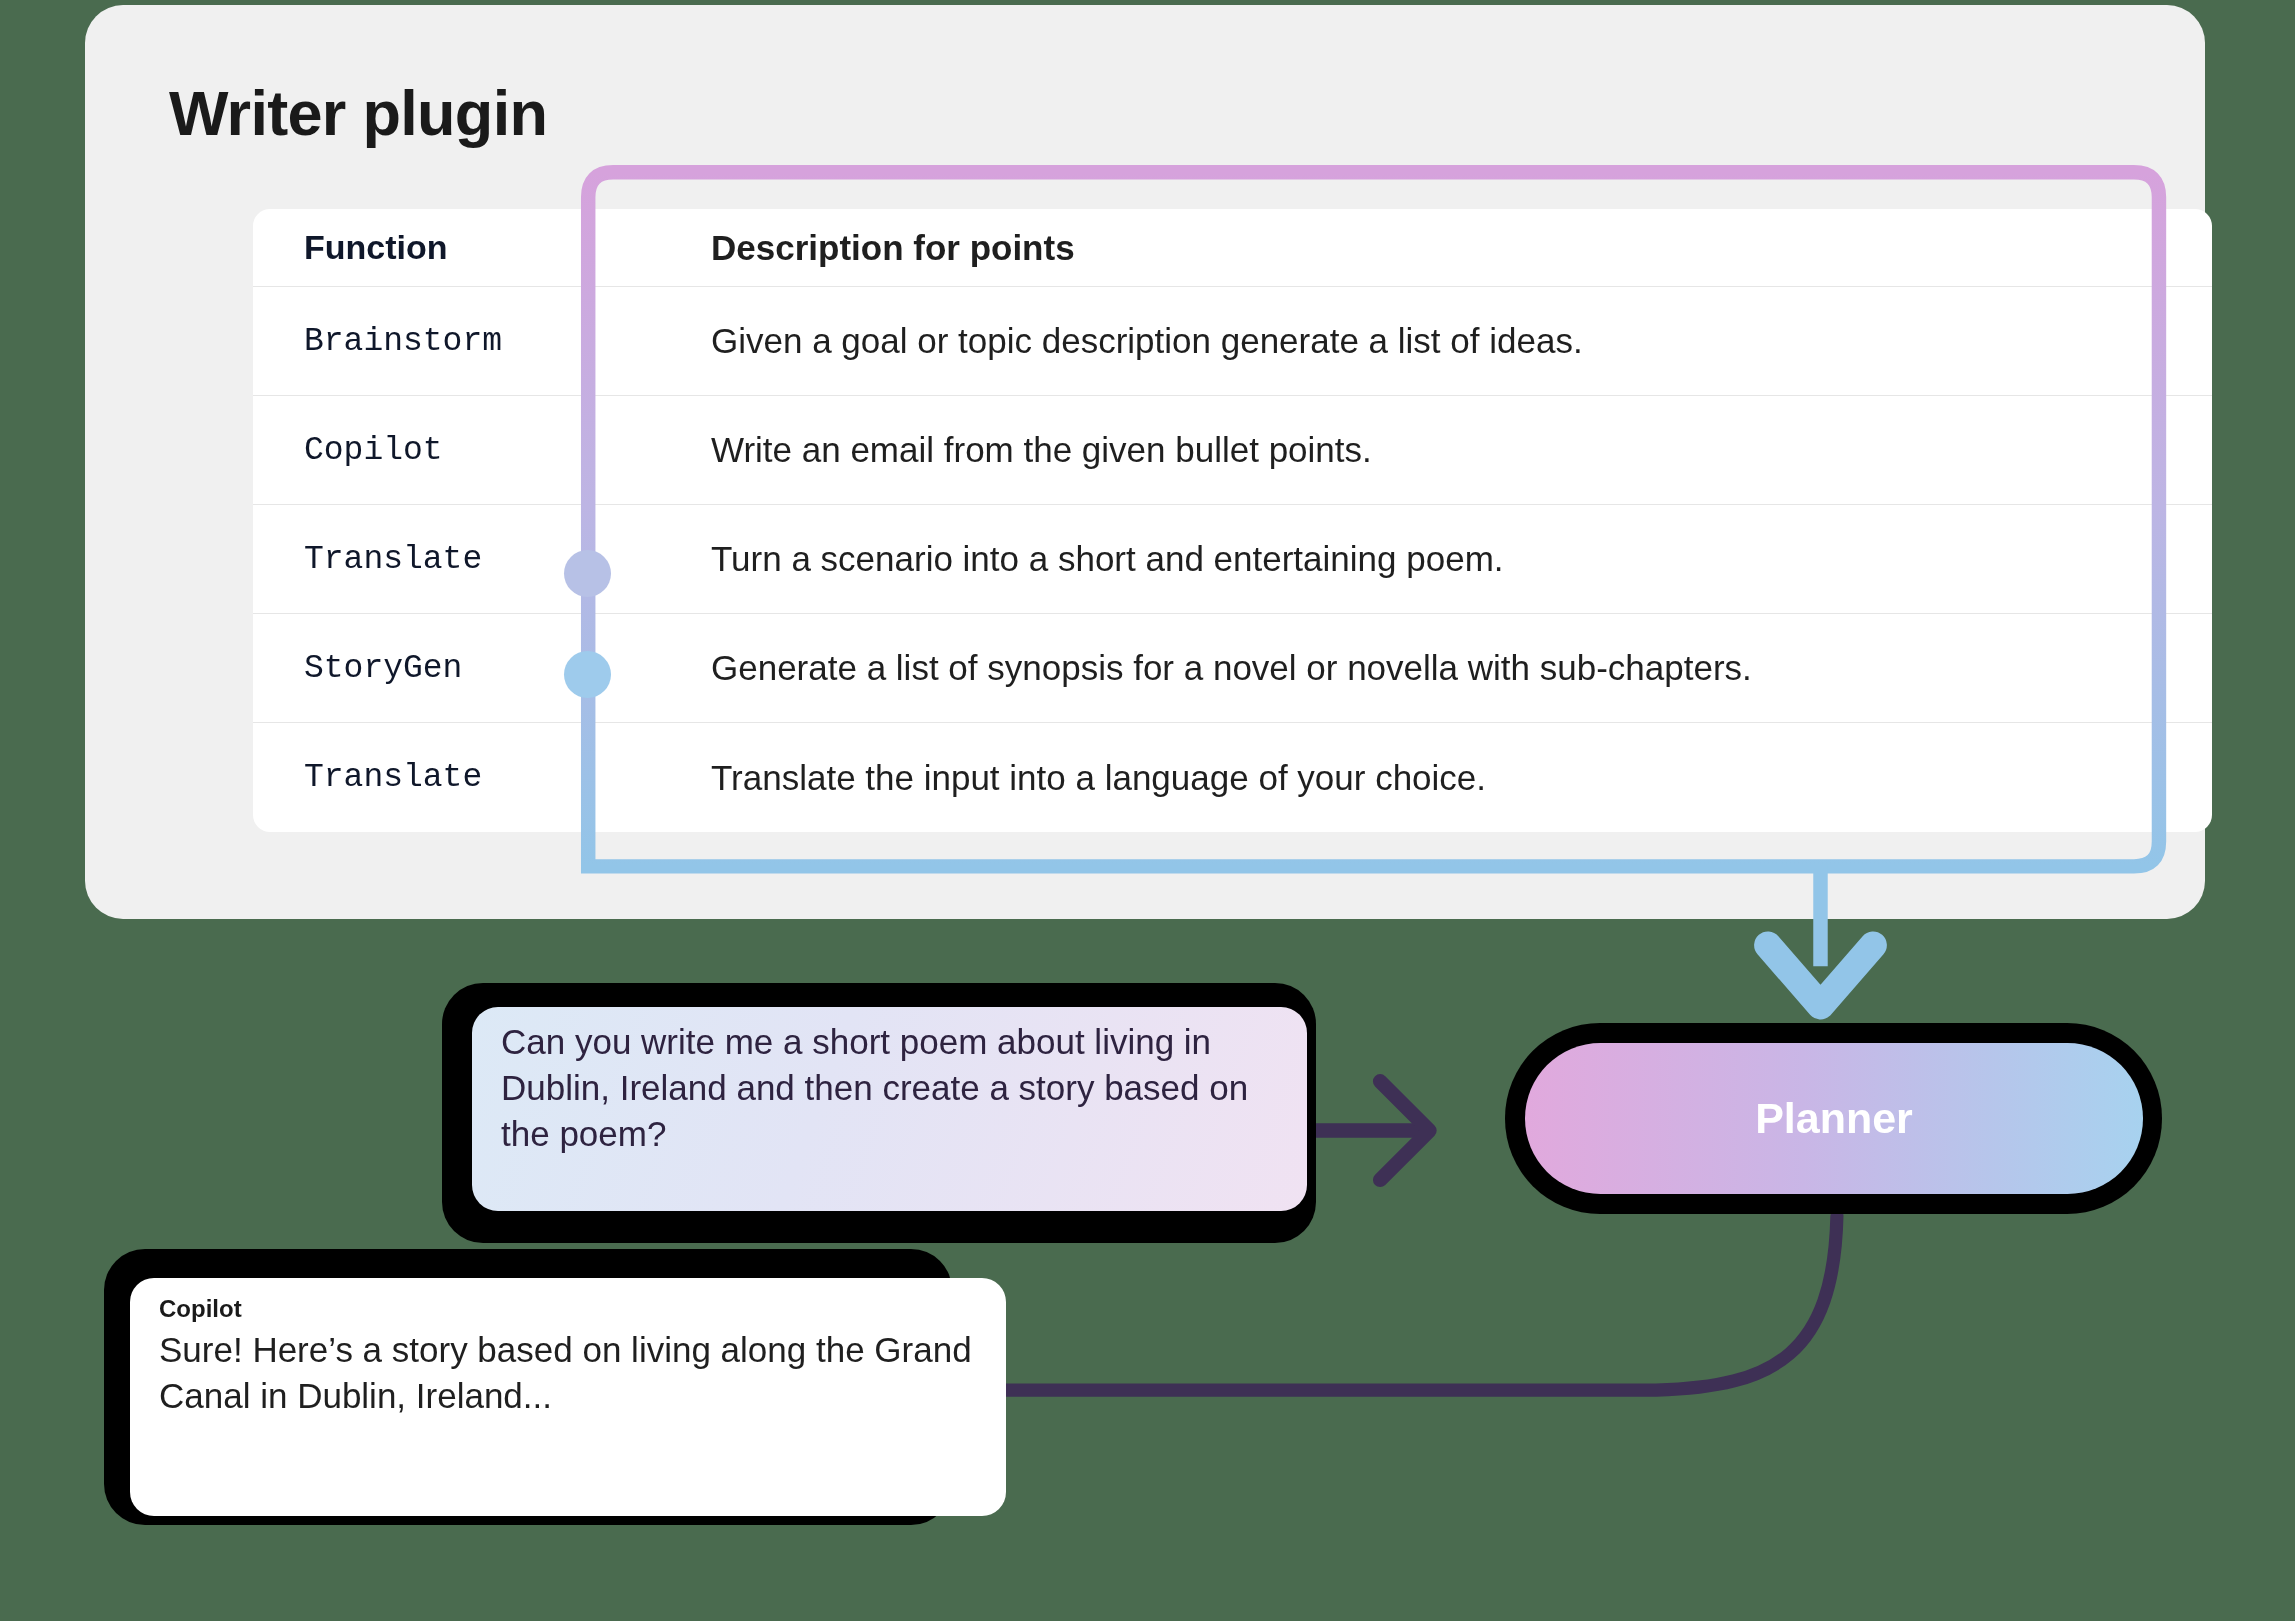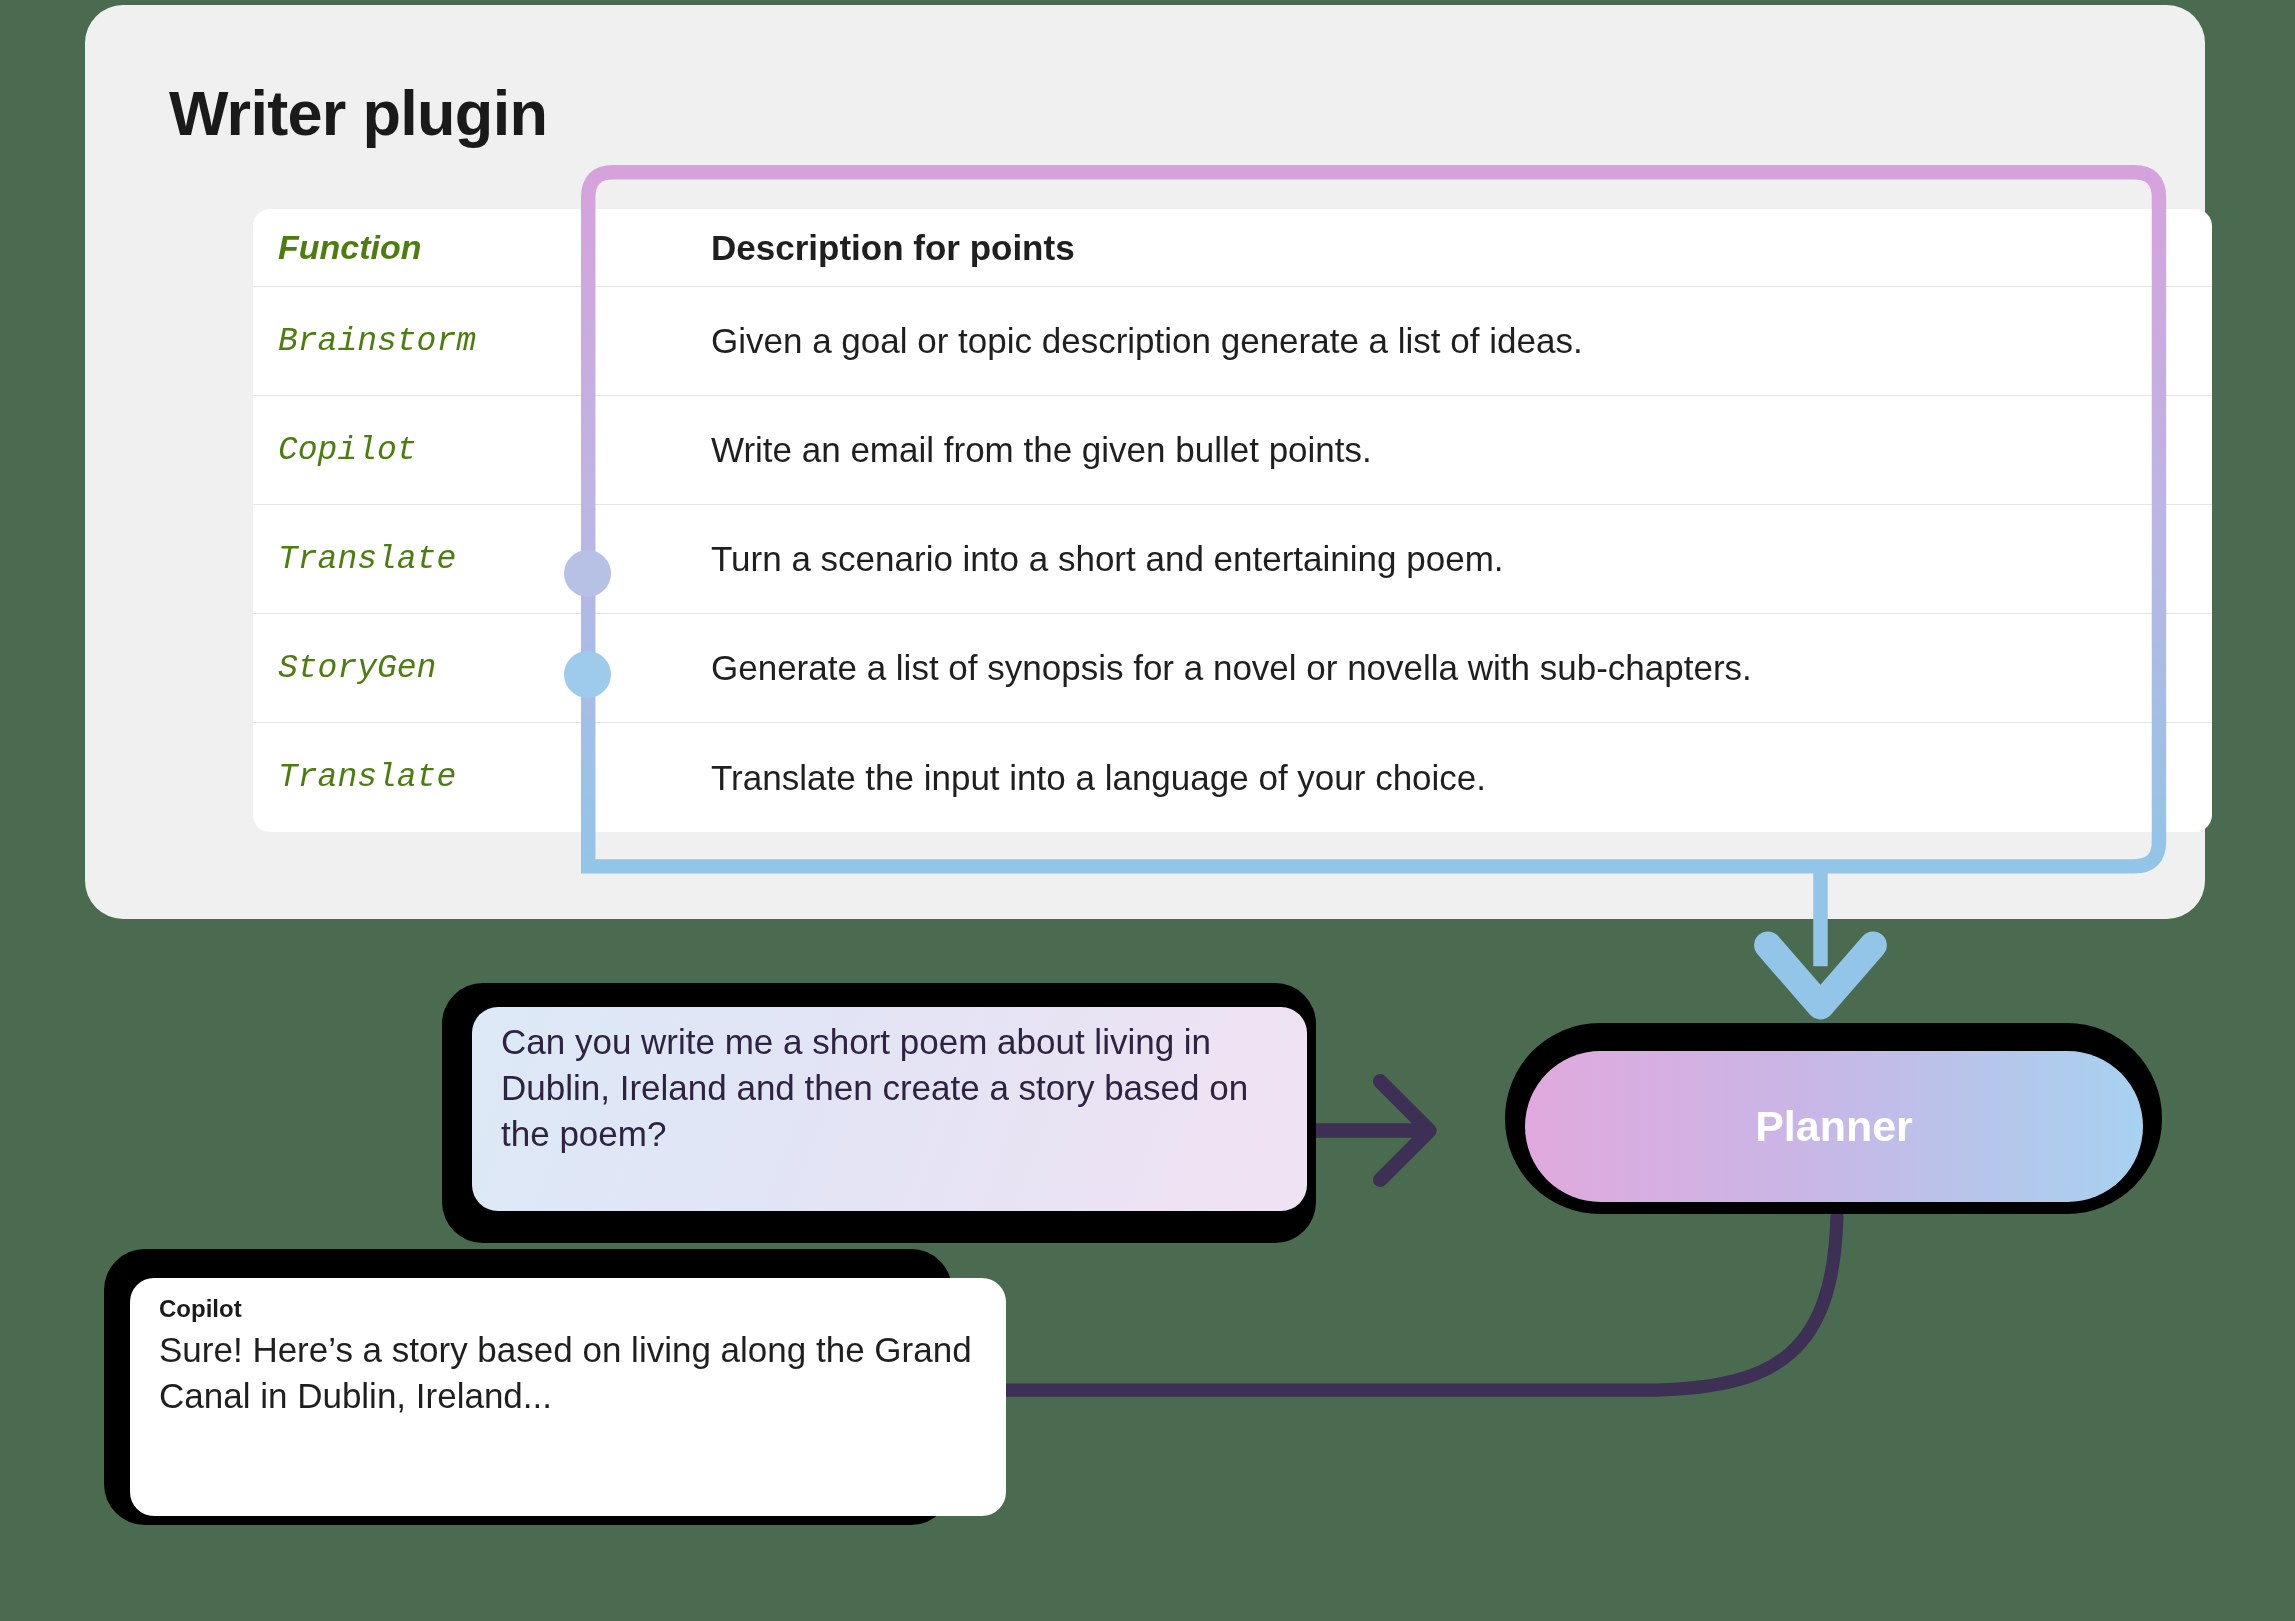--- a/index.html
+++ b/index.html
@@ -25,25 +25,24 @@
   .table{
     position:absolute;left:168px;top:204px;width:1959px;height:623px;
     background:#ffffff;border-radius:17px;overflow:hidden;
   }
   .trow{
     position:absolute;left:0;width:100%;display:flex;align-items:center;
     border-bottom:1.3px solid #e6e6e6;box-sizing:border-box;
   }
   .trow.last{border-bottom:none;}
   .tcell-fn{
-    width:424px;flex:none;padding-left:25px;box-sizing:border-box;
-    font-size:33px;color:#4d7c0f;
+    width:424px;flex:none;padding-left:51px;box-sizing:border-box;
+    font-size:33px;color:#0f172a;
     font-family:"Liberation Mono","DejaVu Sans Mono",monospace;
     letter-spacing:0px;
-    font-style:italic;
   }
   .tcell-desc{
     flex:1;padding-left:34px;box-sizing:border-box;
     font-size:35px;color:#1f1f1f;
   }
   .thead .tcell-fn,.thead .tcell-desc{
     font-weight:bold;font-family:"Liberation Sans",sans-serif;font-size:34px;
   }
   .thead .tcell-desc{font-size:35px;}
 
@@ -83,21 +82,21 @@
   
   .planner-shadow{
     position:absolute;left:1505px;top:1023px;width:657px;height:191px;
     background:#000;border-radius:95px;
   }
   .planner{
     position:absolute;left:1525px;top:1043px;width:618px;height:151px;
     border-radius:76px;
     background:linear-gradient(90deg,#e1a9dd 0%,#c9b6e6 45%,#a7d2ef 100%);
     display:flex;align-items:center;justify-content:center;
-    color:#fff;font-size:43px;font-weight:bold;margin-top:8px;
+    color:#fff;font-size:43px;font-weight:bold;
   }
 </style>
 </head>
 <body>
 
 <div id="stage">
 
   <div class="card">
     <div class="card-title">Writer plugin</div>
 

